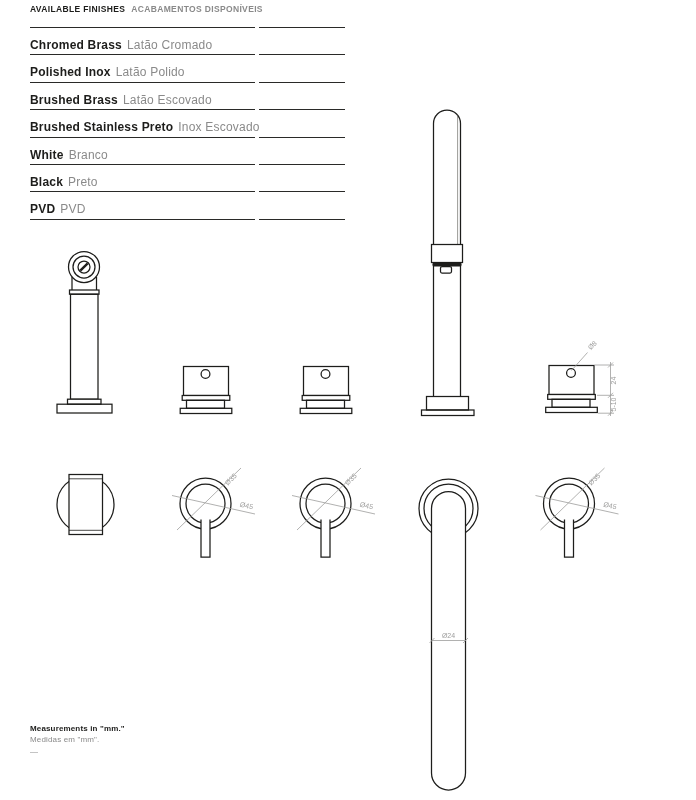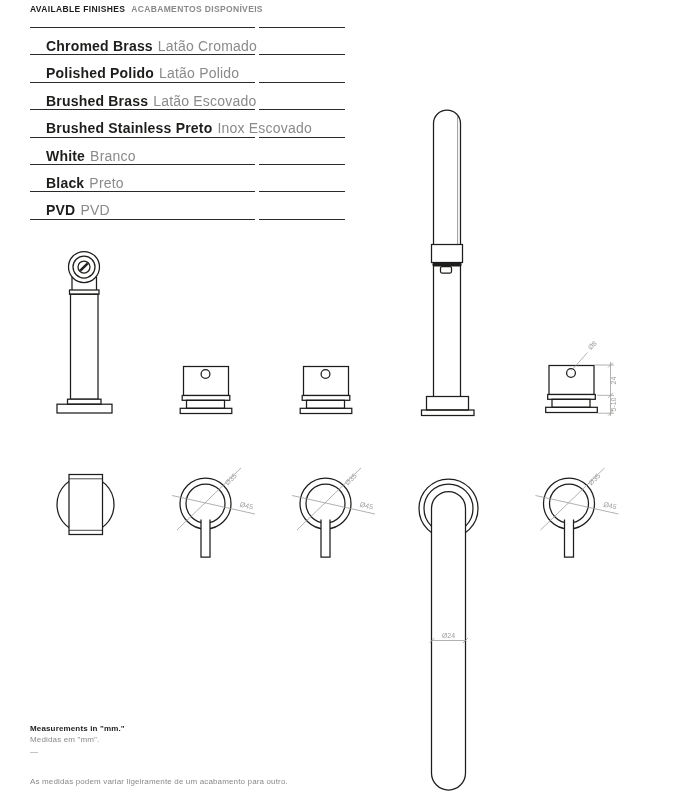--- a/index.html
+++ b/index.html
@@ -6,21 +6,21 @@
   #page{position:relative;width:696px;height:800px;background:#ffffff;overflow:hidden;
         font-family:"Liberation Sans", sans-serif;color:#1d1d1b;}
   
   .fin-title{position:absolute;left:30px;top:4px;font-size:8.5px;font-weight:bold;letter-spacing:.35px;white-space:nowrap;}
   .fin-title .t-en{color:#1d1d1b;margin-right:6px;}
   .fin-title .t-pt{color:#8a8a8a;}
   .rule{position:absolute;left:30px;width:315px;height:1px;display:flex;gap:4px;}
   .rule i{display:block;height:1px;background:#2a2a28;}
   .rule .a{width:225px;}
   .rule .b{flex:1;}
-  .fin-row{position:absolute;left:46px;font-size:14px;white-space:nowrap;letter-spacing:.2px;}
+  .fin-row{position:absolute;left:30px;font-size:12px;white-space:nowrap;letter-spacing:.2px;}
   .fin-row .en{font-weight:bold;color:#1d1d1b;margin-right:5px;}
   .fin-row .pt{color:#8a8a8a;}
   
   .foot{position:absolute;left:30px;font-size:8px;white-space:nowrap;letter-spacing:.15px;}
   .foot.b{font-weight:bold;color:#1d1d1b;}
   .foot.g{color:#8a8a8a;}
   
   svg{position:absolute;left:0;top:0;}
   .ln{fill:none;stroke:#1d1d1b;stroke-width:1.25;}
   .lnw{fill:#ffffff;stroke:#1d1d1b;stroke-width:1.25;}
@@ -63,21 +63,21 @@
   <div class="rule" style="top:191px">
       <i class="a"></i>
       <i class="b"></i>
     </div>
   <div class="rule" style="top:219px">
       <i class="a"></i>
       <i class="b"></i>
     </div>
 
   <div class="fin-row" style="top:38px"><span class="en">Chromed Brass</span><span class="pt">Latão Cromado</span></div>
-  <div class="fin-row" style="top:65px"><span class="en">Polished Polido</span><span class="pt">Latão Polido</span></div>
+  <div class="fin-row" style="top:65px"><span class="en">Polished Inox</span><span class="pt">Latão Polido</span></div>
   <div class="fin-row" style="top:93px"><span class="en">Brushed Brass</span><span class="pt">Latão Escovado</span></div>
   <div class="fin-row" style="top:120px"><span class="en">Brushed Stainless Preto</span><span class="pt">Inox Escovado</span></div>
   <div class="fin-row" style="top:148px"><span class="en">White</span><span class="pt">Branco</span></div>
   <div class="fin-row" style="top:175px"><span class="en">Black</span><span class="pt">Preto</span></div>
   <div class="fin-row" style="top:202px"><span class="en">PVD</span><span class="pt">PVD</span></div>
 
   <svg width="696" height="800" viewBox="0 0 696 800">
     <defs>
 
       <g id="handleSide">
@@ -158,15 +158,14 @@
       <line class="dim" x1="431.5" y1="640.5" x2="465.5" y2="640.5"></line>
       <line class="dim" x1="429.5" y1="643" x2="434.5" y2="638"></line>
       <line class="dim" x1="463" y1="643" x2="468" y2="638"></line>
       <text class="dimtxt" x="448.5" y="637.5" text-anchor="middle">Ø24</text>
     </g>
   </svg>
 
   <div class="foot b" style="top:724px">Measurements in "mm."</div>
   <div class="foot g" style="top:734.5px">Medidas em "mm".</div>
   <div class="foot g" style="top:747px">—</div>
-  <div class="foot g" style="top:777px">As medidas podem variar ligeiramente de um acabamento para outro.</div>
 
 </div>
 
 </body></html>

